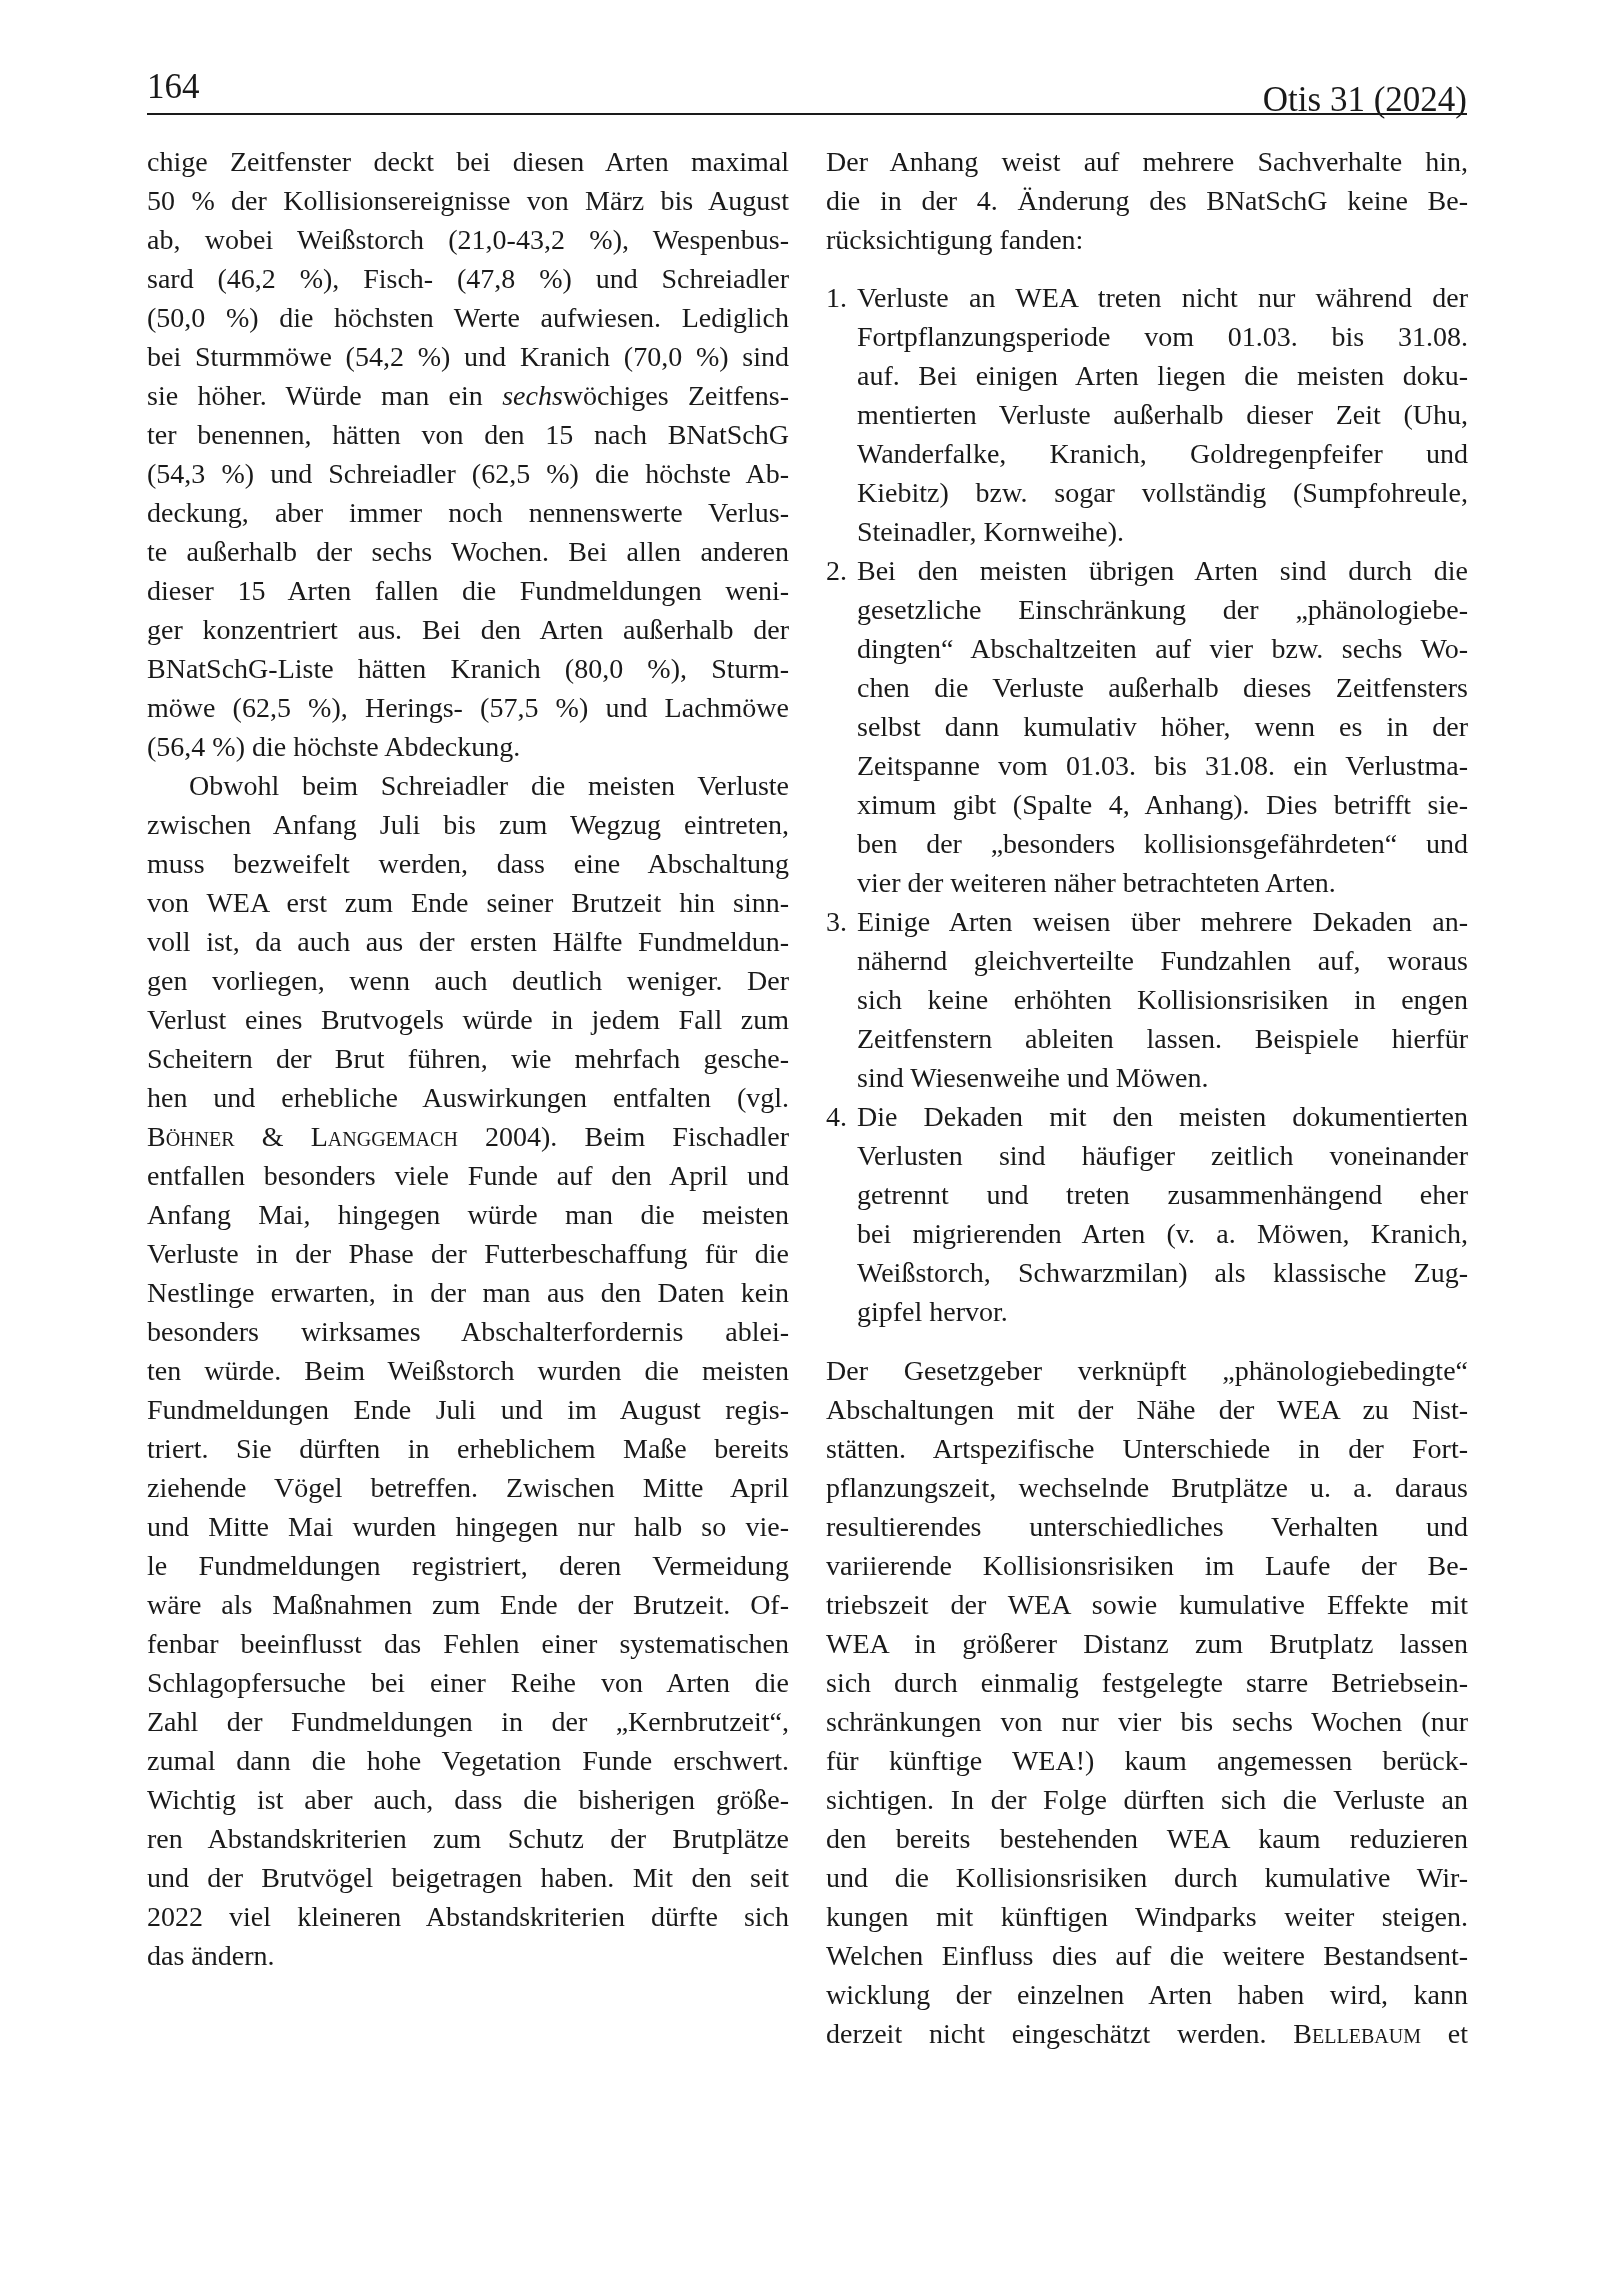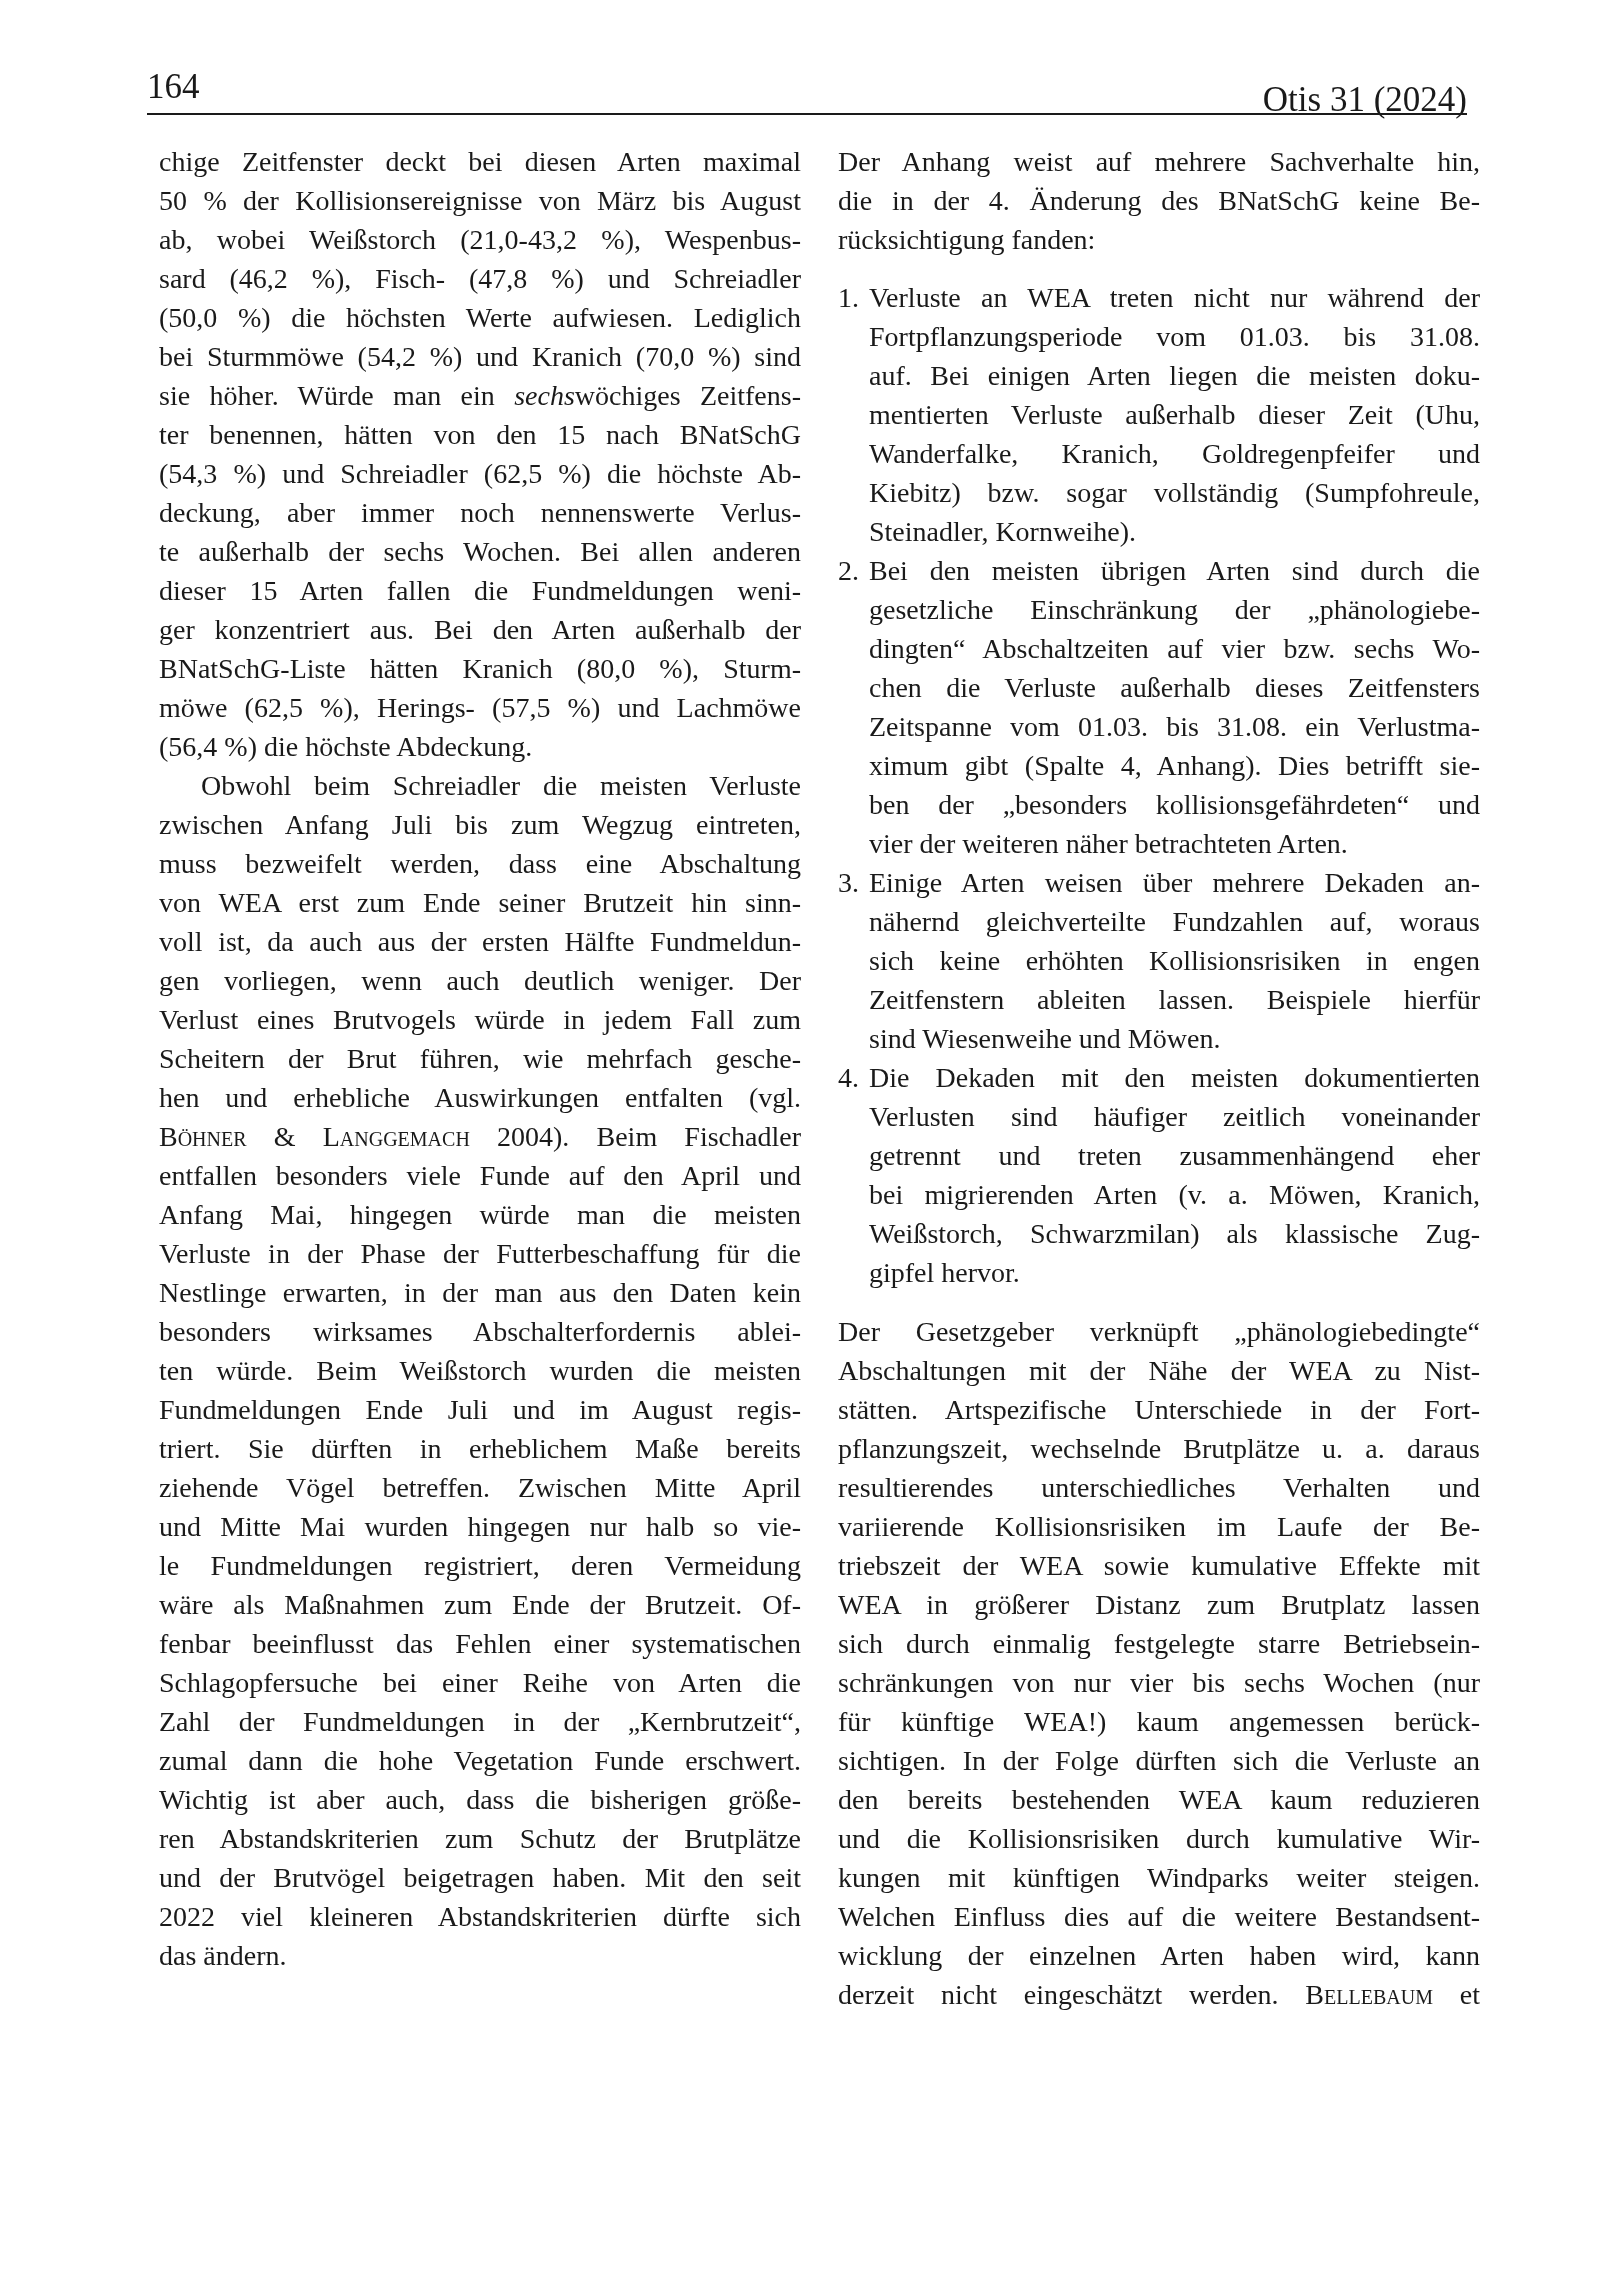--- a/index.html
+++ b/index.html
@@ -2,21 +2,21 @@
 <html style="font-size:13px"><head>
 <meta charset="utf-8">
 <style>
   html, body { margin: 0; padding: 0; background: #ffffff; }
   body { width: 1612px; height: 2295px; position: relative; overflow: hidden;
          font-family: "Liberation Serif", "DejaVu Serif", serif; color: #1a1a1a; }
   .header { position: absolute; left: 147px; top: 63px; width: 1320px; height: 48px; }
   .page-num { position: absolute; left: 0; top: 0; font-size: 35px; line-height: 48px; }
   .journal { position: absolute; right: 0; top: 0; font-size: 35px; line-height: 48px; margin-top: 13px; }
   .rule { position: absolute; left: 147px; top: 113px; width: 1320px; height: 2.4px; background: #1a1a1a; }
-  .col { position: absolute; top: 142px; width: 642px; margin-left: 12px; }
+  .col { position: absolute; top: 142px; width: 642px; }
   .col-left { left: 147px; }
   .col-right { left: 826px; }
   .line { font-size: 28px; line-height: 39px; height: 39px; white-space: nowrap;
           text-align: justify; text-align-last: justify; overflow: hidden; }
   .line.last { text-align-last: left; }
   .line.indent { text-indent: 42px; }
   .gap { height: 19.3px; }
   .list-line { display: flex; }
   .list-num { width: 31px; flex: none; font-size: 28px; line-height: 39px; }
   .list-line .line { flex: 1; }
@@ -126,20 +126,23 @@
         <div class="list-cont">
           <div class="line">gesetzliche Einschränkung der „phänologiebe-</div>
         </div>
         <div class="list-cont">
           <div class="line">dingten“ Abschaltzeiten auf vier bzw. sechs Wo-</div>
         </div>
         <div class="list-cont">
           <div class="line">chen die Verluste außerhalb dieses Zeitfensters</div>
         </div>
         <div class="list-cont">
+          <div class="line">selbst dann kumulativ höher, wenn es in der</div>
+        </div>
+        <div class="list-cont">
           <div class="line">Zeitspanne vom 01.03. bis 31.08. ein Verlustma-</div>
         </div>
         <div class="list-cont">
           <div class="line">ximum gibt (Spalte 4, Anhang). Dies betrifft sie-</div>
         </div>
         <div class="list-cont">
           <div class="line">ben der „besonders kollisionsgefährdeten“ und</div>
         </div>
         <div class="list-cont">
           <div class="line last">vier der weiteren näher betrachteten Arten.</div>

